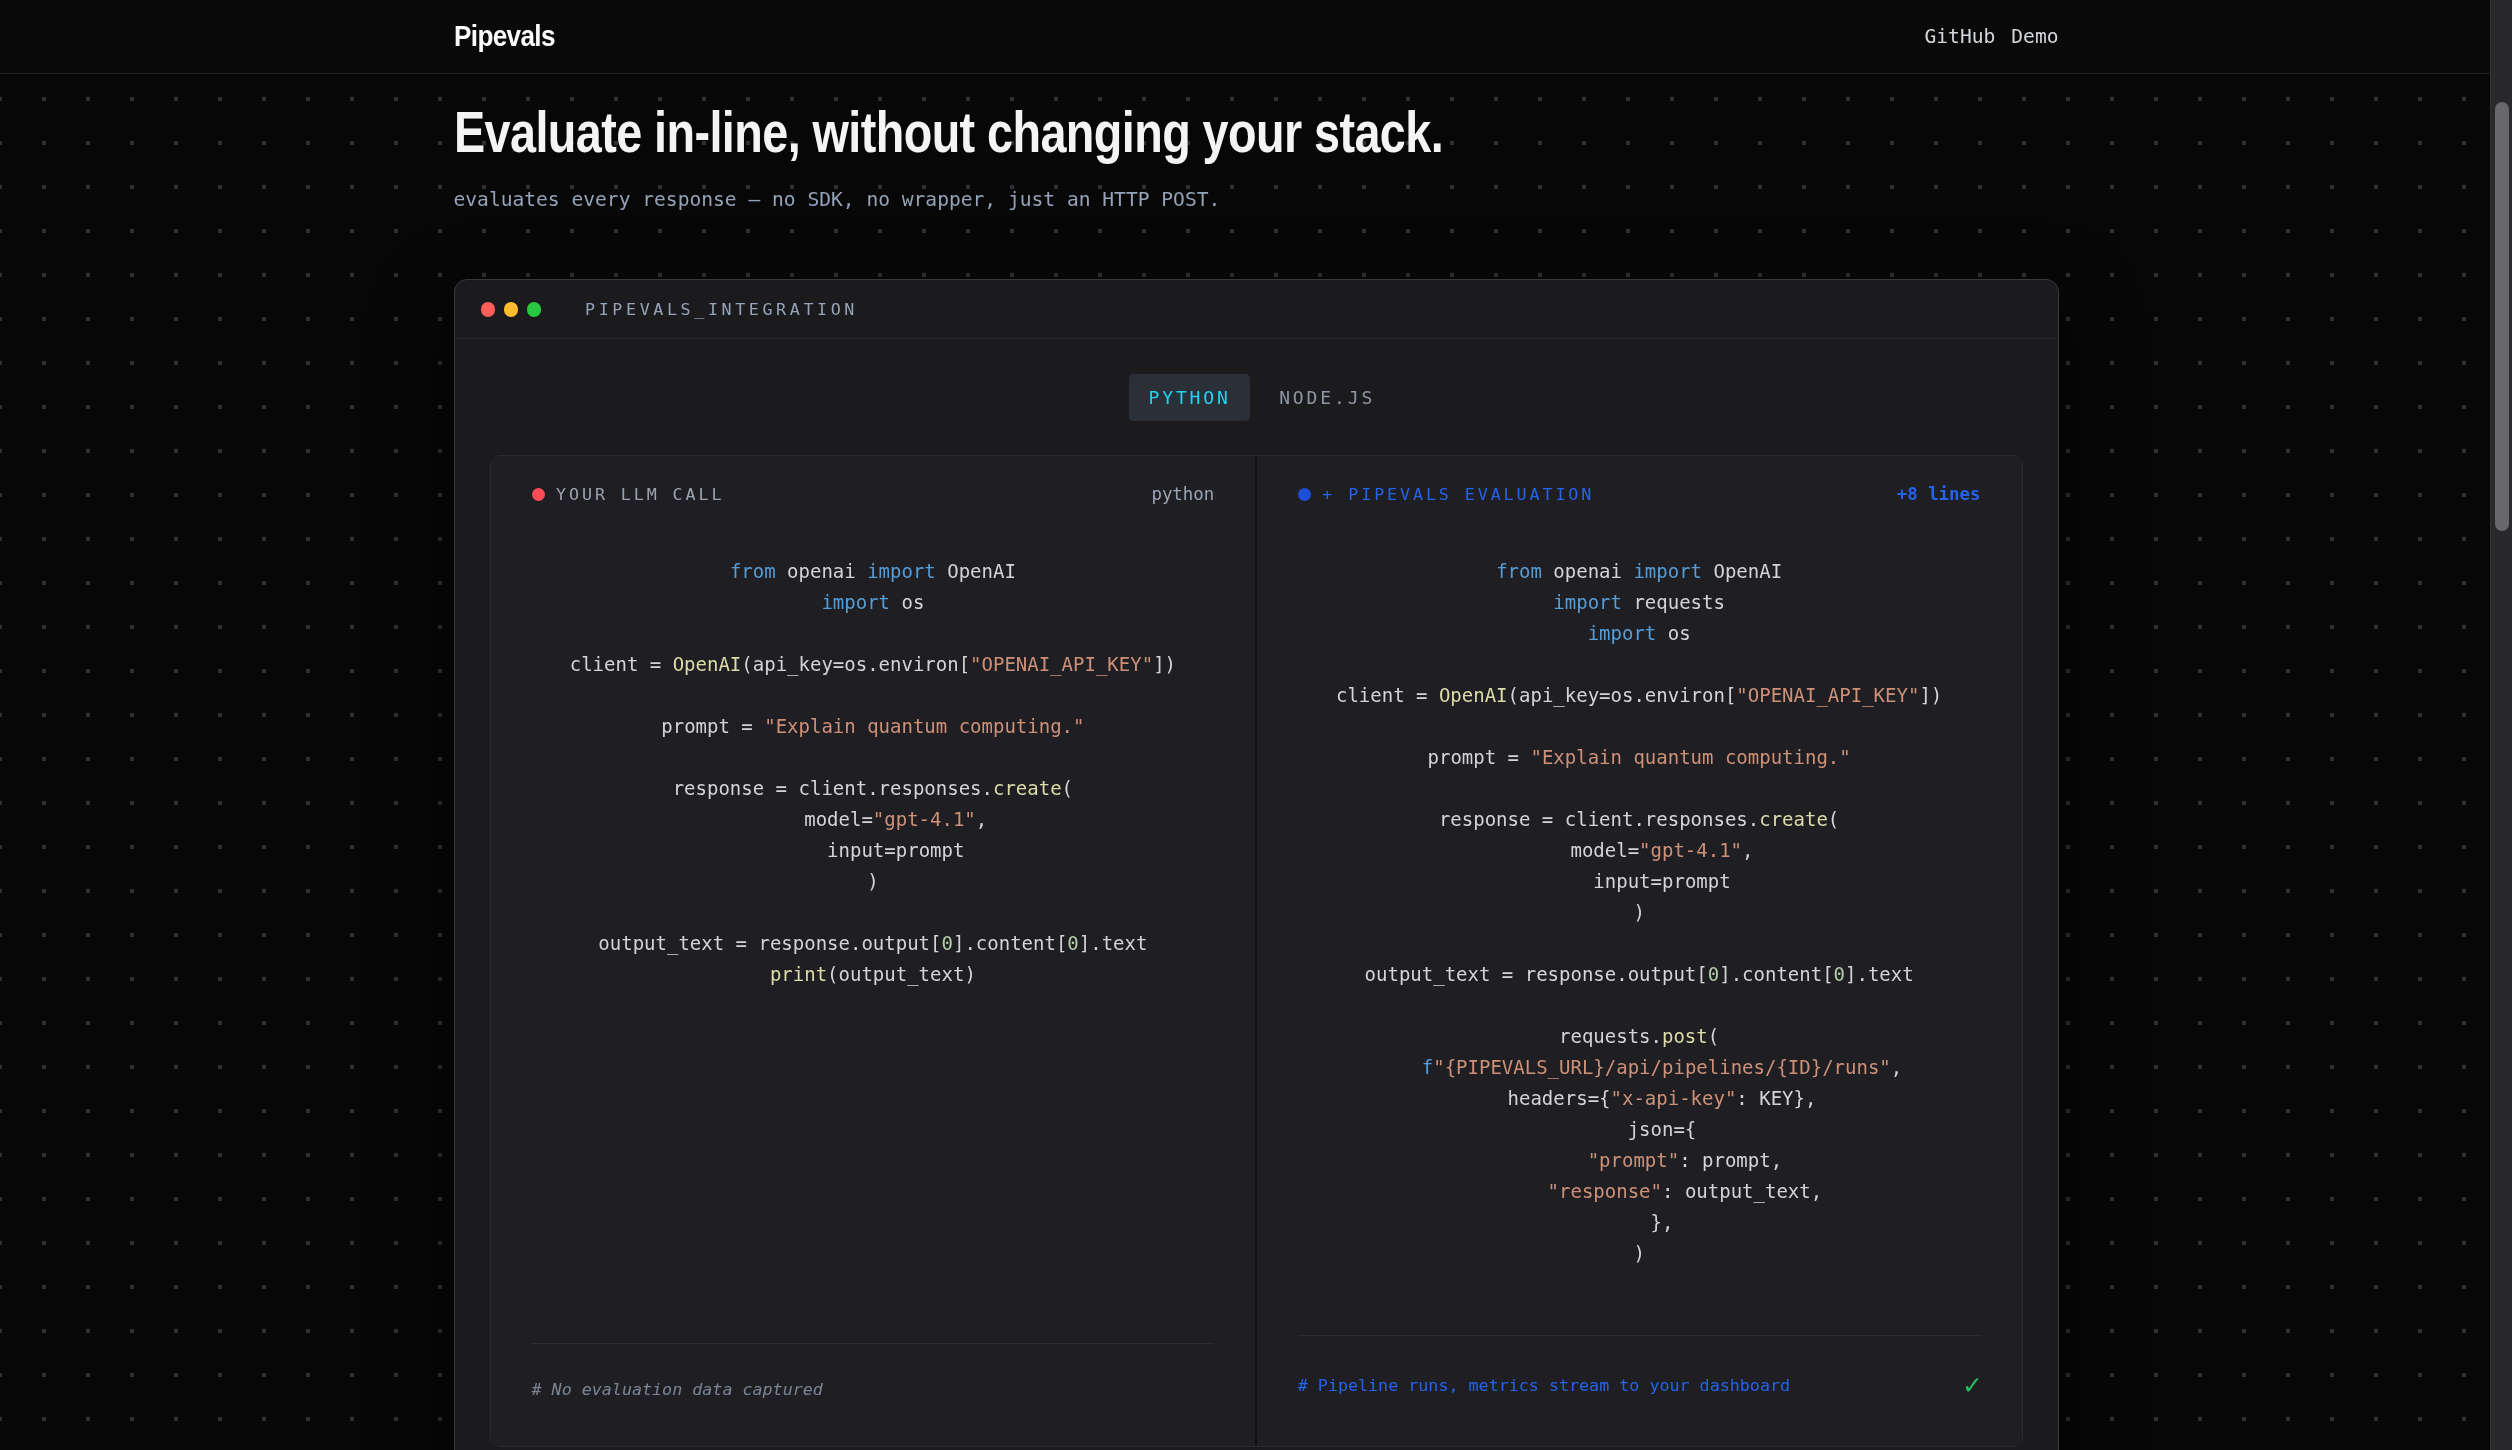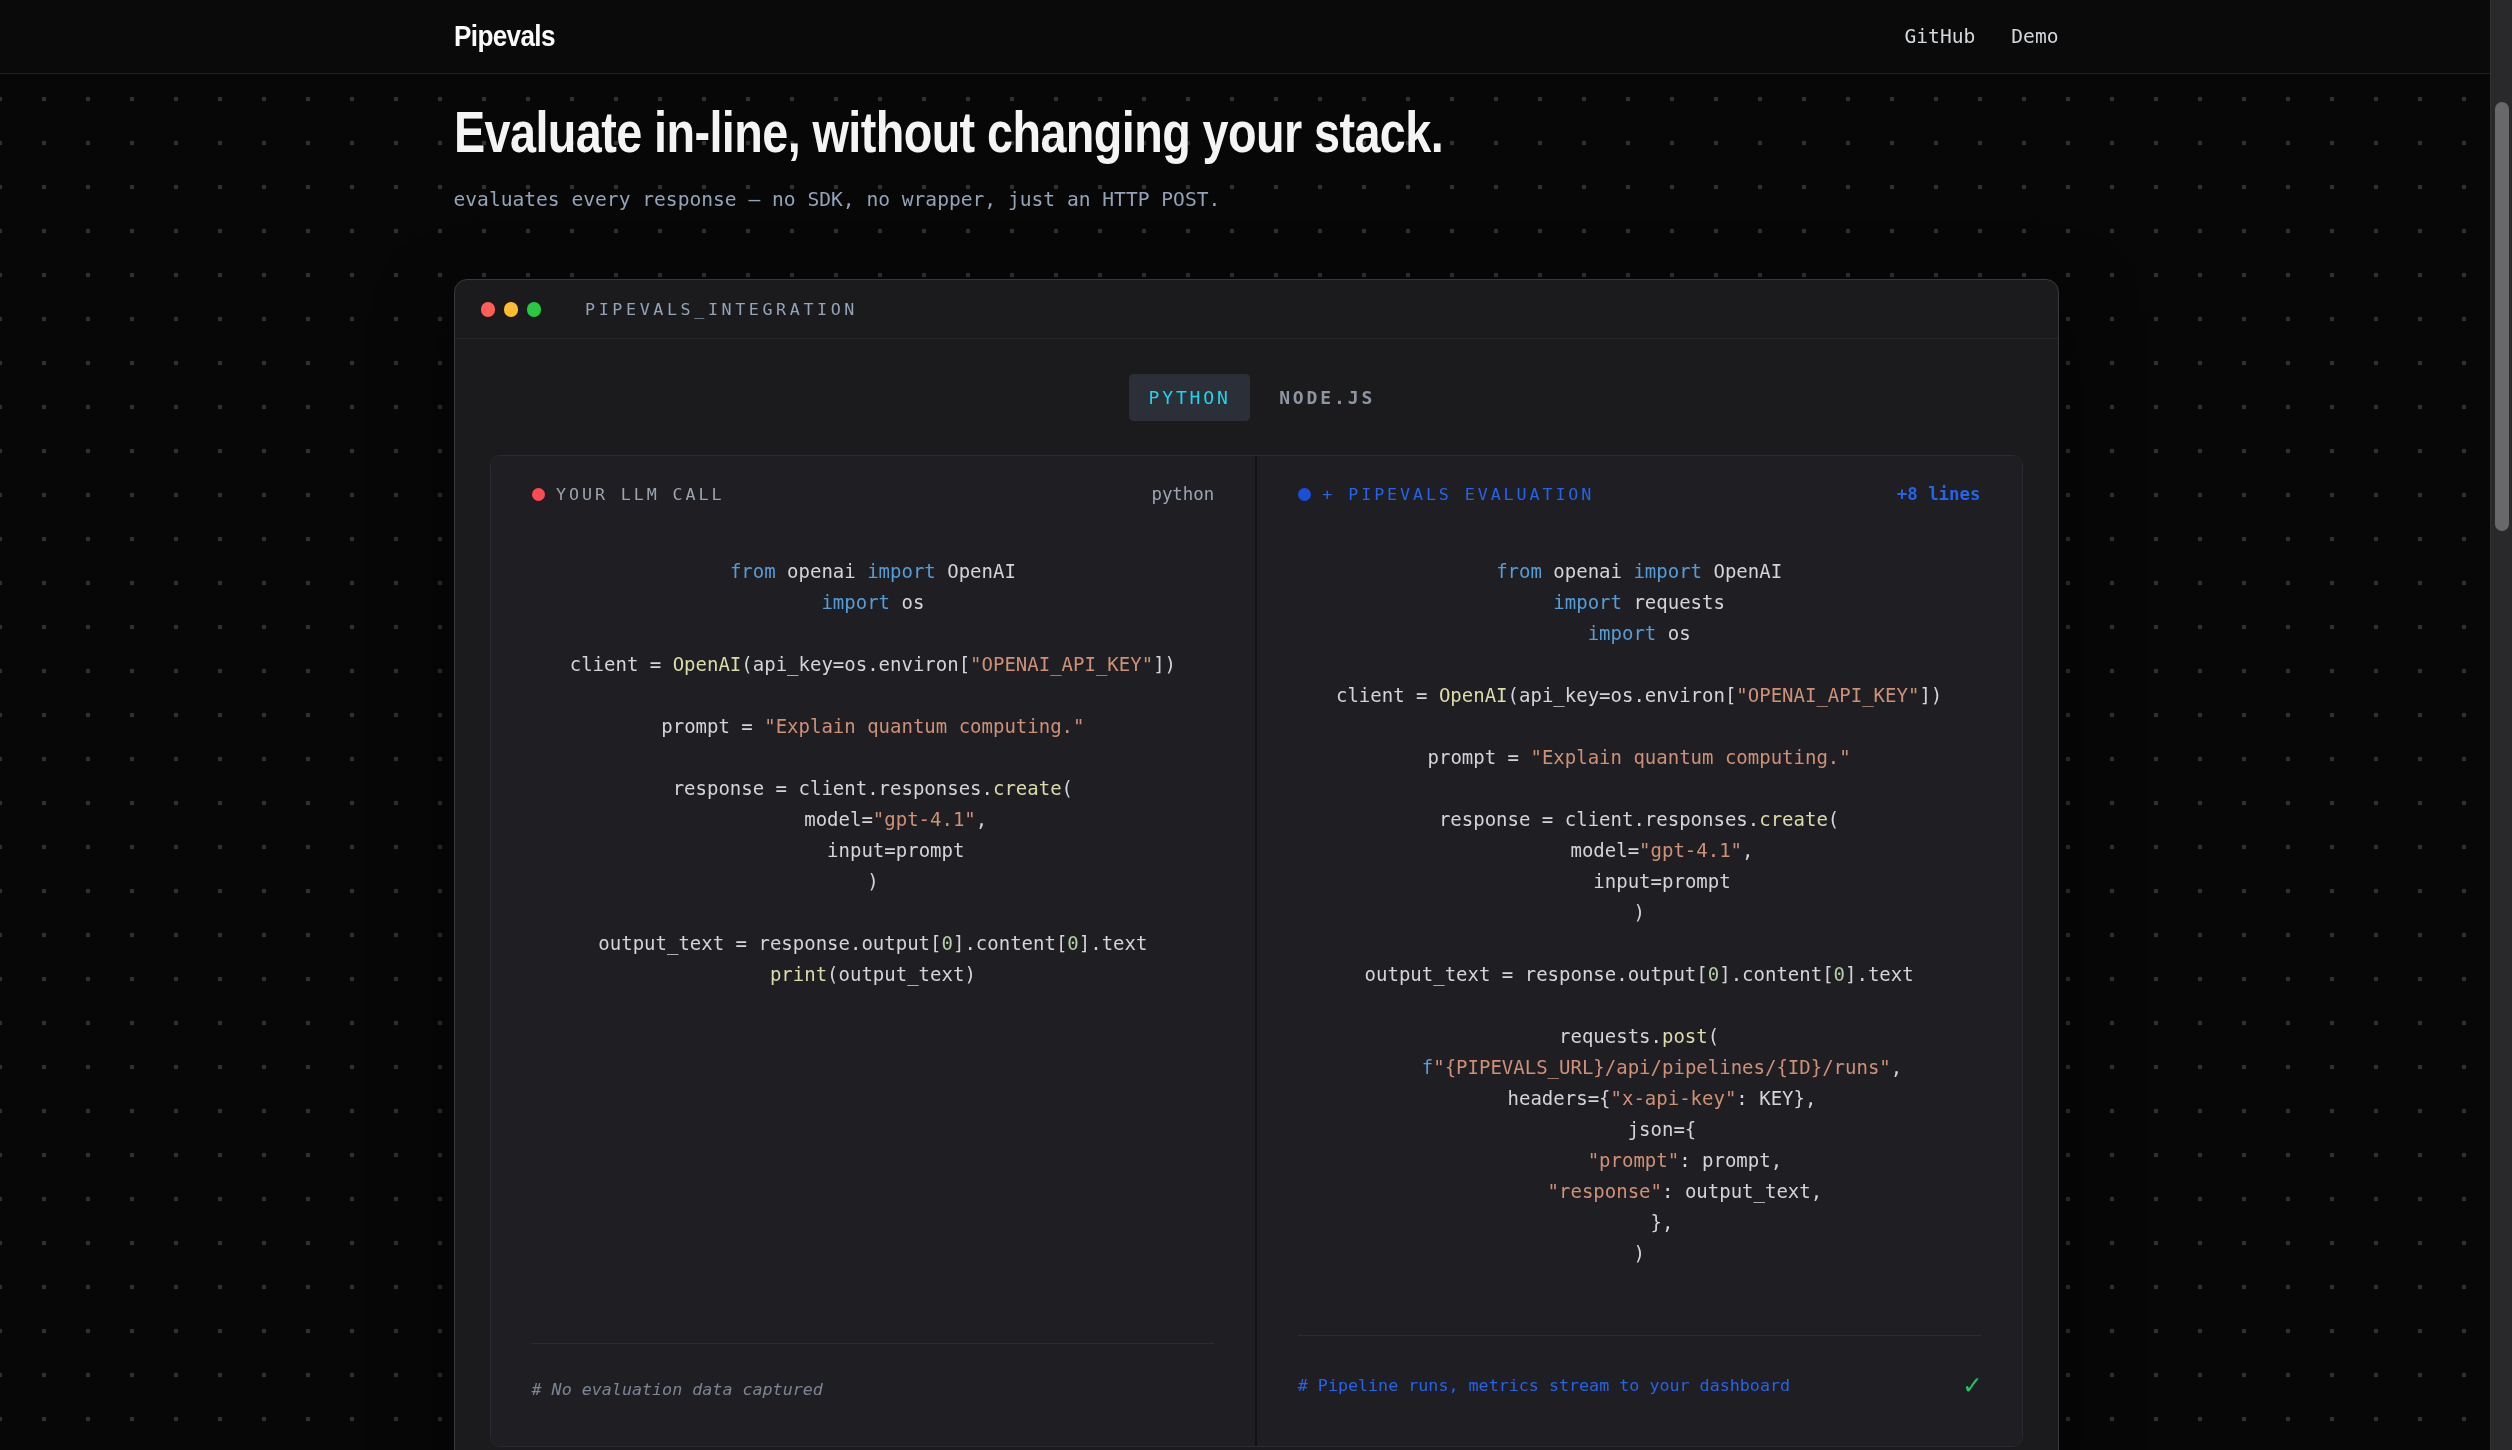--- a/index.html
+++ b/index.html
@@ -26,21 +26,21 @@
     margin:0 auto;
     display:flex; align-items:center; justify-content:space-between;
   }
   .logo {
     font-family:"Liberation Sans", sans-serif;
     font-weight:700; font-size:29px; color:#fafafa;
     letter-spacing:-0.7px;
     transform:scaleX(0.9); transform-origin:left center;
     cursor:pointer;
   }
-  .nav-links { display:flex; gap:36px; }
+  .nav-links { display:flex; gap:16px; }
   .nav-link { font-size:19.6px; color:#d4d7dc; cursor:pointer; }
 
   
   .container { width:1605px; margin:0 auto; position:relative; z-index:1; }
   .hero-title {
     margin-top:25px;
     font-family:"Liberation Sans", sans-serif;
     font-weight:700; font-size:57px; color:#f4f4f5;
     letter-spacing:-0.7px; white-space:nowrap;
     transform:scaleX(0.82); transform-origin:left center;
@@ -72,21 +72,21 @@
   .tabs {
     margin-top:35px;
     display:flex; justify-content:center; align-items:center; gap:22px;
     font-size:18px; letter-spacing:2.9px;
   }
   .tab { cursor:pointer; }
   .tab-active {
     background:#2a2f38; color:#22d3ee;
     padding:13px 19px; border-radius:4.4px;
   }
-  .tab-inactive { color:#8e96a3; padding:13px 7.3px;font-weight:bold; }
+  .tab-inactive { color:#8e96a3; padding:13px 7.3px; }
 
   
   .card {
     margin:34px 35px 0;
     height:992px;
     display:grid; grid-template-columns:1fr 1fr; column-gap:1.5px;
     background:#121214;
     border:0.7px solid #2b2b31;
     border-radius:10.2px;
     overflow:hidden;

